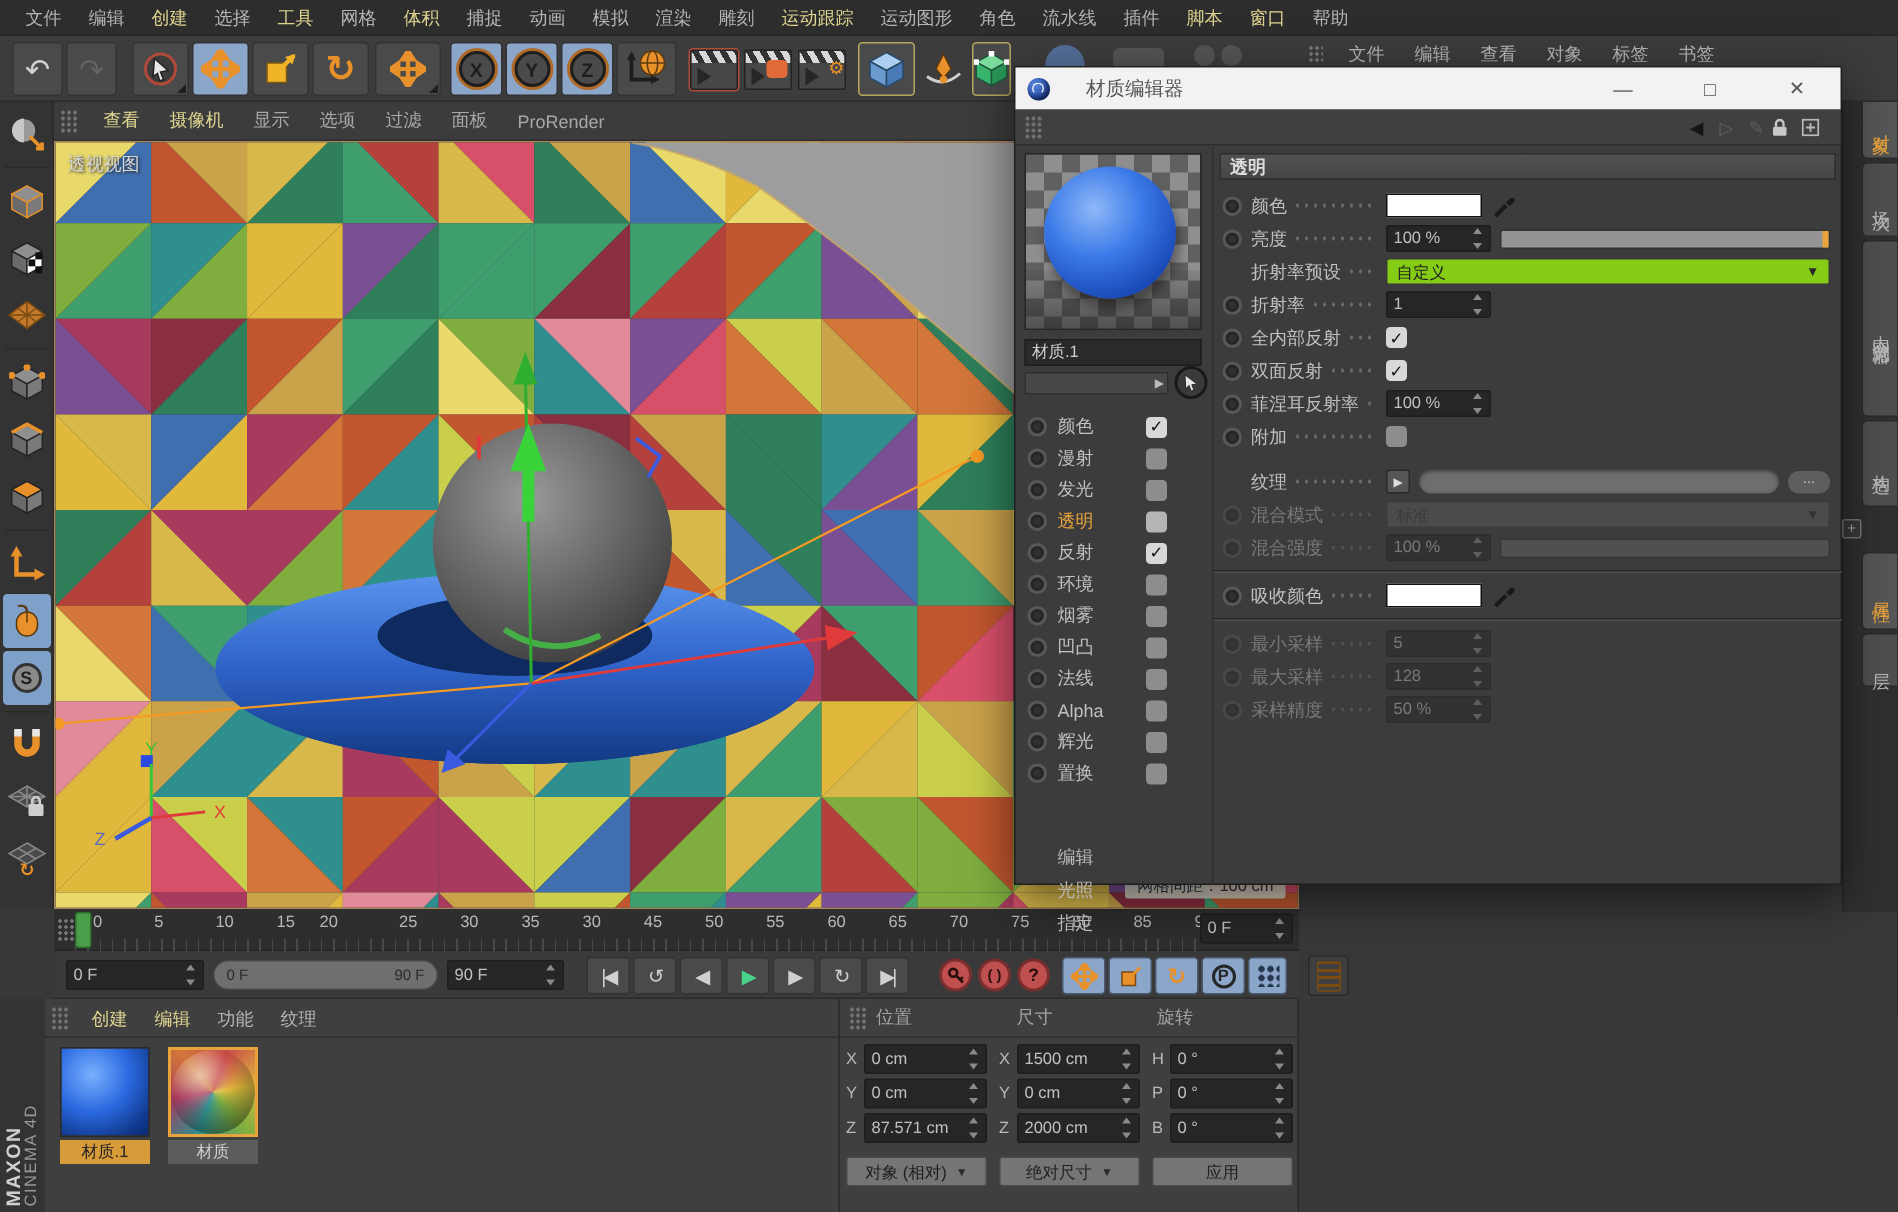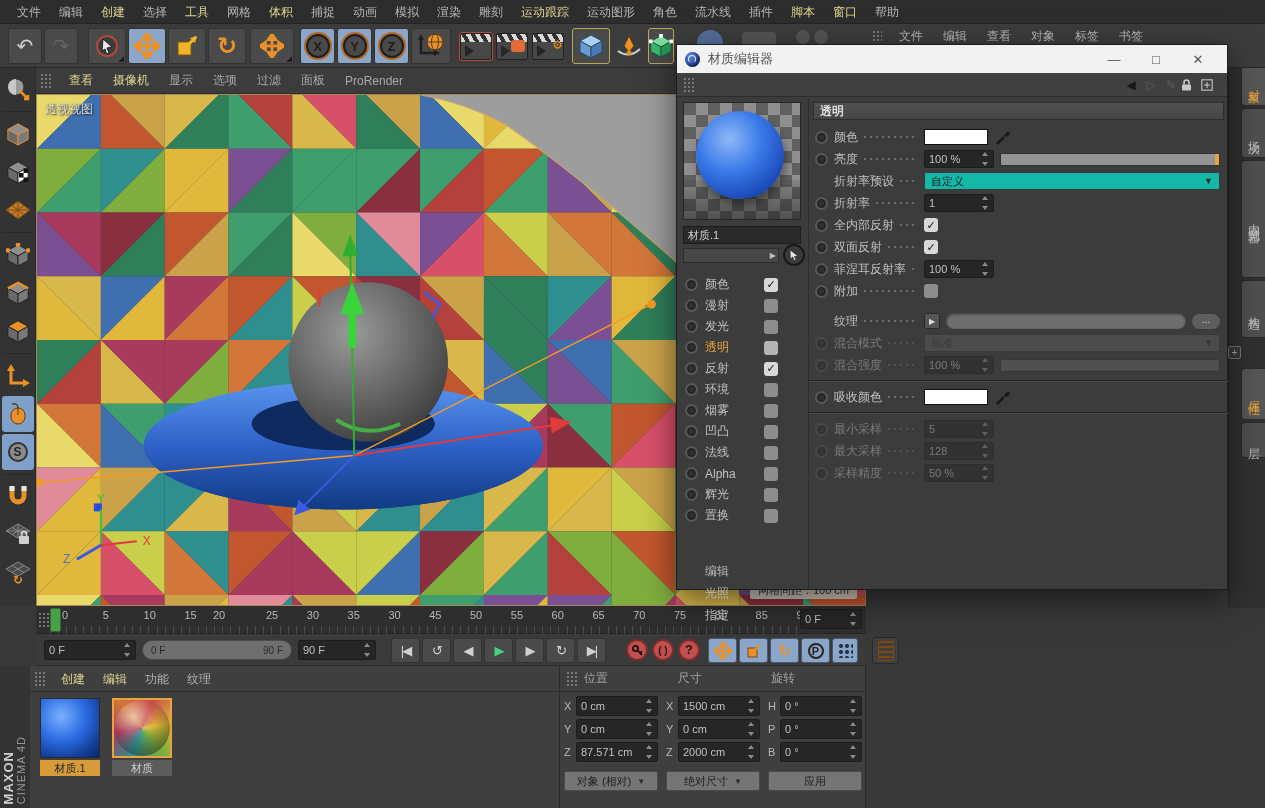--- a/index.html
+++ b/index.html
@@ -109,21 +109,21 @@
   
   #om-menu { position:absolute; left:872px; top:28px; width:356px; height:16px; display:flex; align-items:center; gap:2px; z-index:4; }
   #om-menu .menu-item { line-height:16px; padding:0 9px; }
   #righttabs { position:absolute; right:0; top:24px; width:37px; height:584px; background:#303030; border-left:1px solid #262626; z-index:3; }
   .rtab { position:absolute; right:0; width:24px; background:#4f4f4f; border:1px solid #2a2a2a; border-right:none; border-radius:4px 0 0 4px; writing-mode:vertical-rl; text-align:center; font-size:12px; color:#b8b8b8; letter-spacing:2px; display:flex; align-items:center; justify-content:center; }
   .rtab.active { color:#e8a33d; background:#565656; }
   .expand-box { position:absolute; right:24px; width:13px; height:13px; border:1px solid #777; border-radius:2px; color:#aaa; font-size:10px; line-height:11px; text-align:center; background:#3a3a3a; }
 
   
   #dialog { position:absolute; left:676px; top:44px; width:552px; height:546px; background:#3c3c3c; border:1px solid #1e1e1e; box-shadow:0 10px 30px rgba(0,0,0,.55); z-index:10; }
-  #dlg-title { height:28px; background:#f2f2f2; display:flex; align-items:center; padding:0 8px; }
+  #dlg-title { height:28px; background:#f2f2f2; display:flex; align-items:center; padding:0 8px;gap:16px; }
   #dlg-icon { width:15px; height:15px; border-radius:50%; background:radial-gradient(circle at 35% 30%,#5a8ae0,#1a3a90 75%); box-shadow:inset -2px -2px 3px rgba(0,0,0,.4); margin-right:8px; position:relative; }
   #dlg-icon:after { content:""; position:absolute; left:3px; top:3px; width:6px; height:6px; border-radius:50%; border:1.5px solid rgba(255,255,255,.85); border-bottom-color:transparent; }
   #dlg-title .t { color:#555; font-size:13px; flex:1; }
   .winbtn { width:42px; height:24px; display:flex; align-items:center; justify-content:center; color:#555; font-size:13px; }
   #dlg-toolbar { height:24px; background:#404040; border-bottom:1px solid #2c2c2c; display:flex; align-items:center; padding:0 6px; }
   #dlg-toolbar .spacer { flex:1; }
   .dlg-tool { width:20px; text-align:center; color:#cfcfcf; font-size:12px; }
   .dlg-tool.dark { color:#161616; }
   .dlg-tool.dim { color:#5f5f5f; }
 
@@ -154,21 +154,21 @@
   .pcircle { width:13px; height:13px; border-radius:50%; border:2px solid #585858; background:#303030; box-shadow:inset 0 0 0 2px #262626; flex:none; }
   .pcircle.hidden { visibility:hidden; }
   .plabel { width:84px; flex:none; display:flex; align-items:center; color:#c0c0c0; font-size:12px; }
   .plabel .txt { white-space:nowrap; }
   .leader { flex:1; height:4px; margin-left:4px; background-image:radial-gradient(circle,#6e6e6e 1px,transparent 1.3px); background-size:6px 4px; background-repeat:repeat-x; background-position:0 60%; }
   .swatch { width:64px; height:16px; background:#fff; border:1px solid #111; flex:none; }
   .pspin { width:70px; flex:none; }
   .pslider { flex:1; height:13px; background:#949494; border:1px solid #333; border-radius:2px; position:relative; }
   .pslider .endcap { position:absolute; right:0; top:0; width:4px; height:100%; background:#e8a33d; }
   .pslider.dis { background:#6a6a6a; }
-  .pdrop { flex:1; height:18px; background:#14b8a6; border:1px solid #3a3a3a; border-radius:2px; color:#1e1e1e; font-size:11px; display:flex; align-items:center; padding:0 6px; }
+  .pdrop { flex:1; height:18px; background:#84cc16; border:1px solid #3a3a3a; border-radius:2px; color:#1e1e1e; font-size:11px; display:flex; align-items:center; padding:0 6px; }
   .pdrop .dd-arrow { margin-left:auto; font-size:9px; color:#2a2a2a; }
   .pdrop.dis { background:#5e5e5e; color:#3c3c3c; }
   .texbtn { width:16px; height:16px; background:#555; border:1px solid #2a2a2a; border-radius:2px; color:#ddd; font-size:8px; display:flex; align-items:center; justify-content:center; flex:none; }
   .texfield { flex:1; height:16px; background:#6e6e6e; border-radius:8px; box-shadow:inset 0 1px 3px rgba(0,0,0,.5); }
   .texdots { width:28px; height:15px; background:#5e5e5e; border-radius:8px; color:#c8c8c8; font-size:10px; text-align:center; line-height:12px; flex:none; }
   .psep { height:2px; margin:4px 0; border-top:1px solid #262626; border-bottom:1px solid #4a4a4a; }
   .pgap { height:8px; }
   .dropper { flex:none; }
 
   .vp-menu-item { padding:0 9px; color:#a8a8a8; }

